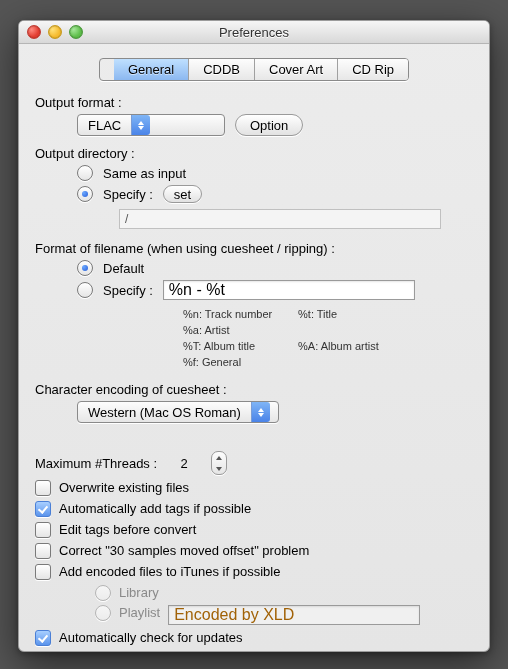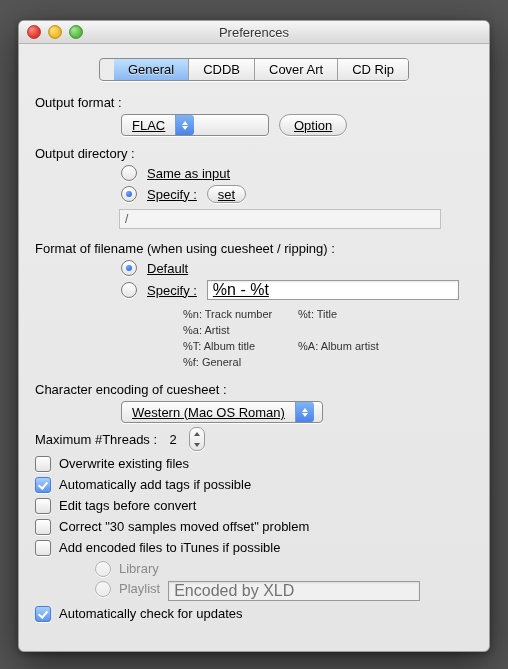--- a/index.html
+++ b/index.html
@@ -82,21 +82,21 @@
     text-shadow: 0 1px 0 rgba(255,255,255,0.6);
   }
   .row-label {
     margin: 6px 0 4px 0;
   }
   .subrow {
     display: flex;
     align-items: center;
     gap: 10px;
   }
-  .indent1 { margin-left: 86px; text-decoration: underline; }
+  .indent1 { margin-left: 42px; }
   .indent2 { margin-left: 84px; }
   .dropdown {
     display: inline-flex;
     align-items: center;
     height: 20px;
     border: 1px solid #8a8a8a;
     border-radius: 4px;
     background: linear-gradient(#fdfdfd, #e6e6e6);
     box-shadow: 0 1px 0 #fff;
   }
@@ -200,21 +200,21 @@
     height: 18px;
     border: 1px solid #9a9a9a;
     background: #fff;
     font-size: 16px;
     padding: 0 5px;
     line-height: 18px;
     box-shadow: inset 0 1px 2px rgba(0,0,0,0.1);
   }
   .text-field.disabled {
     background: #f0f0f0;
-    color: #737373;
+    color: #a16207;
   }
   .path-box {
     height: 18px;
     border: 1px solid #c0c0c0;
     background: #f4f4f4;
     font-size: 12px;
     padding: 0 5px;
     line-height: 18px;
     color: #555;
   }
@@ -333,21 +333,21 @@
     <div class="subrow indent1">
       <div class="dropdown" style="width:200px">
         <span class="dd-label">Western (Mac OS Roman)</span>
         <span class="dd-arrow">
             <span class="tri-up"></span>
             <span class="tri-down"></span>
           </span>
       </div>
     </div>
 
-    <div class="subrow" style="margin-top:4px; gap:10px">
+    <div class="subrow" style="margin-top:28px; gap:21px">
       <span>Maximum #Threads :</span>
       <span style="width:12px; text-align:center">2</span>
       <span class="stepper">
         <div>
             <span class="tri-up"></span>
           </div>
         <div>
             <span class="tri-down"></span>
           </div>
       </span>

